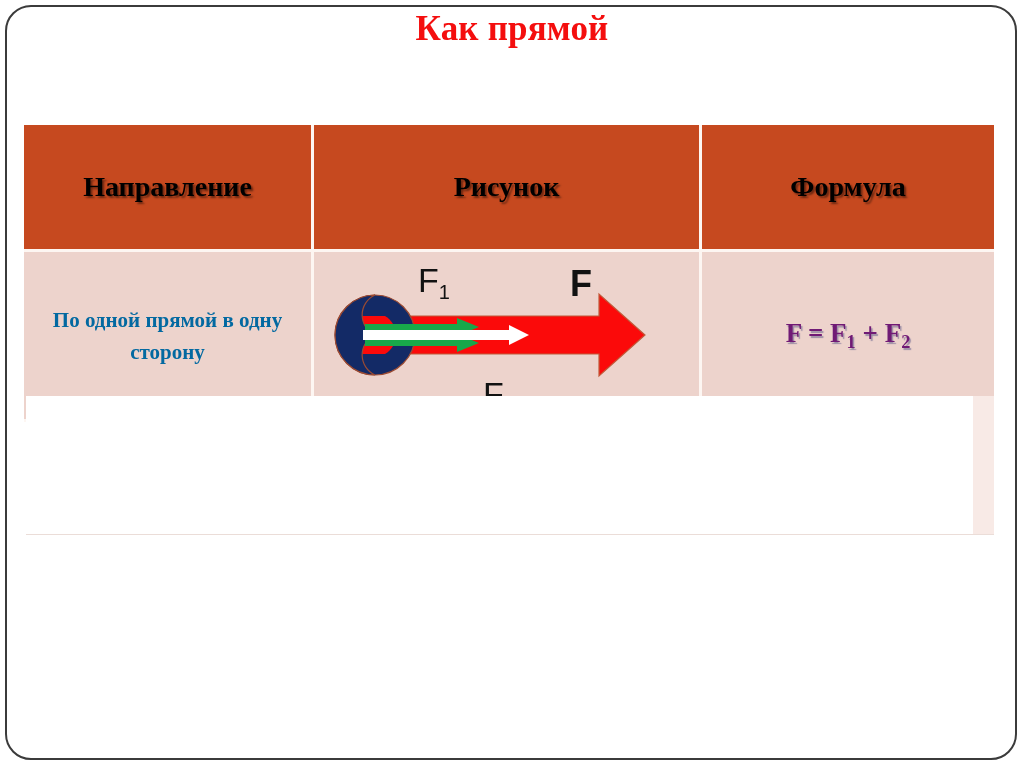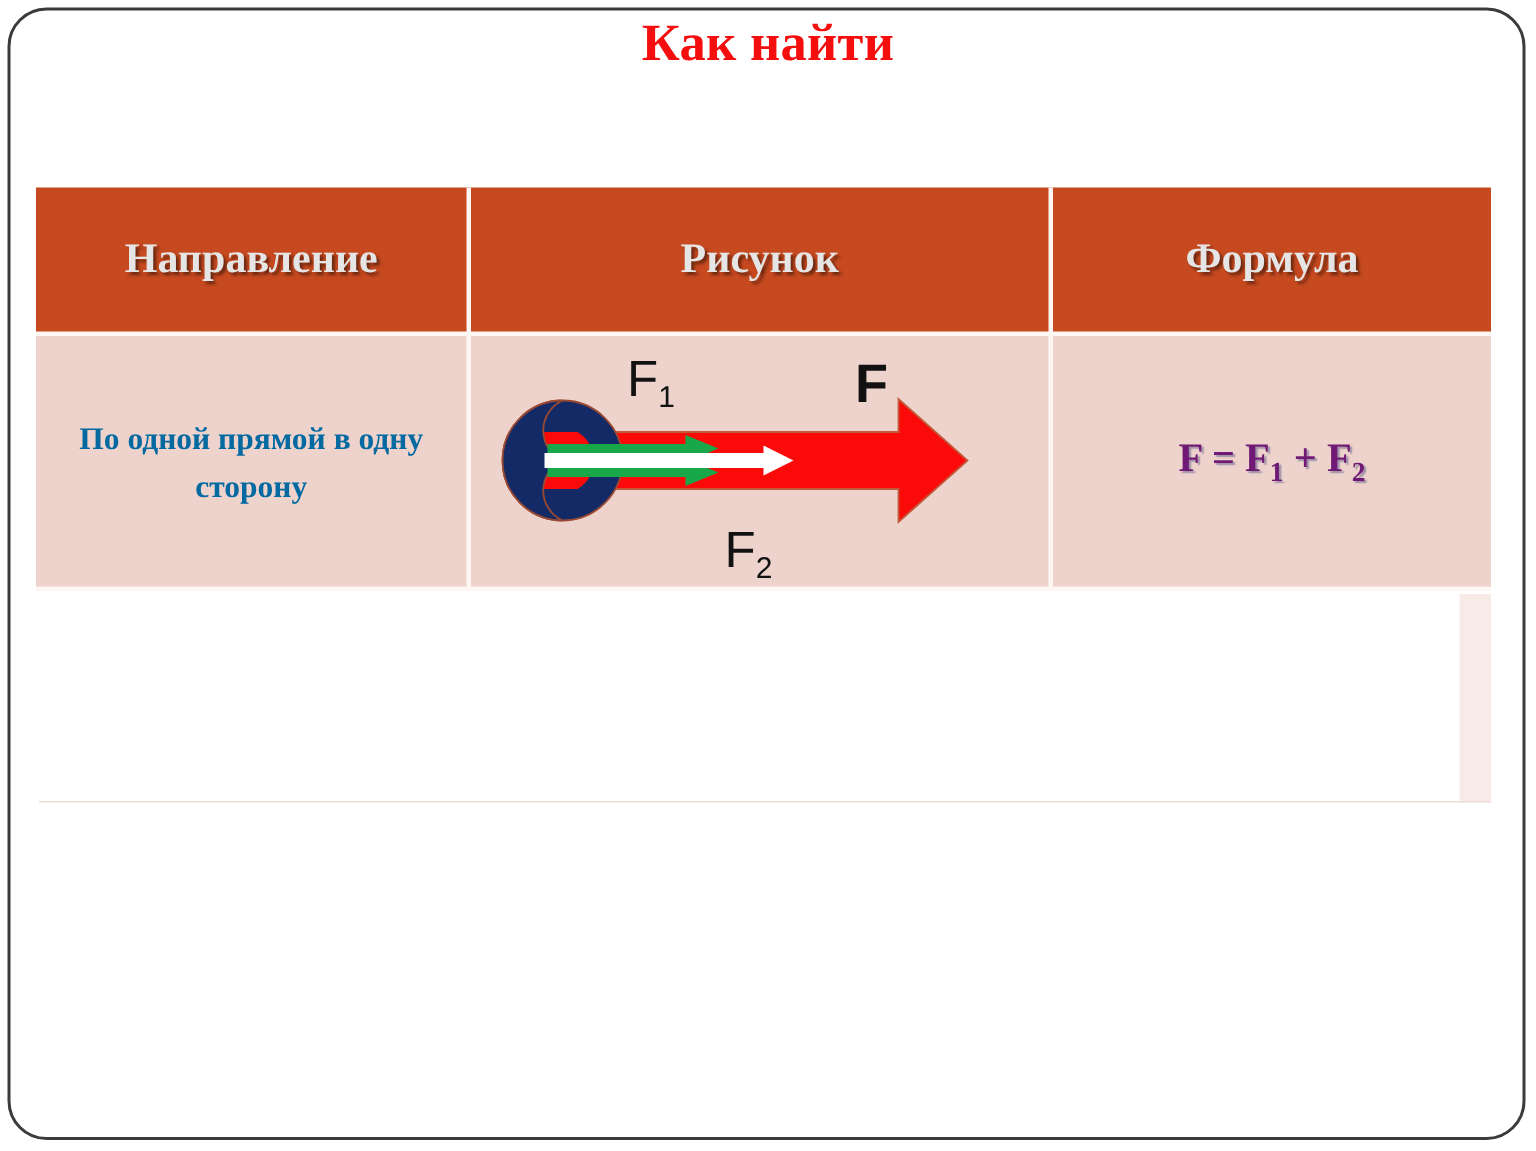--- a/index.html
+++ b/index.html
@@ -63,23 +63,23 @@
     box-sizing: border-box;
   }
   #force-table td:last-child, #force-table th:last-child { border-right: none; }
 
   .col-dir  { width: 290px; }
   .col-pic  { width: 388px; }
   .col-form { width: 292px; }
 
   
   .hdr-row th {
-    height: 99px;
+    height: 127px;
     background: #C6491F;
-    color: #e5e5e5;
+    color: #000000;
     font-family: "Liberation Serif", "DejaVu Serif", serif;
     font-weight: bold;
     font-size: 28px;
     text-align: center;
     text-shadow: 2px 2px 2px rgba(0,0,0,0.45);
     vertical-align: top;
     padding-top: 14px;
   }
 
   
@@ -139,21 +139,21 @@
     height: 1px;
     background: #EBDDD8;
   }
 </style>
 </head>
 <body>
 
 <div id="slide-frame"></div>
 
 <div id="slide-title">
-  <span class="tline">Как найти</span>
+  <span class="tline">Как прямой</span>
 </div>
 
 <table id="force-table">
   <colgroup>
     <col class="col-dir">
       <col class="col-pic">
       <col class="col-form">
   </colgroup>
   <thead>
     <tr class="hdr-row">

